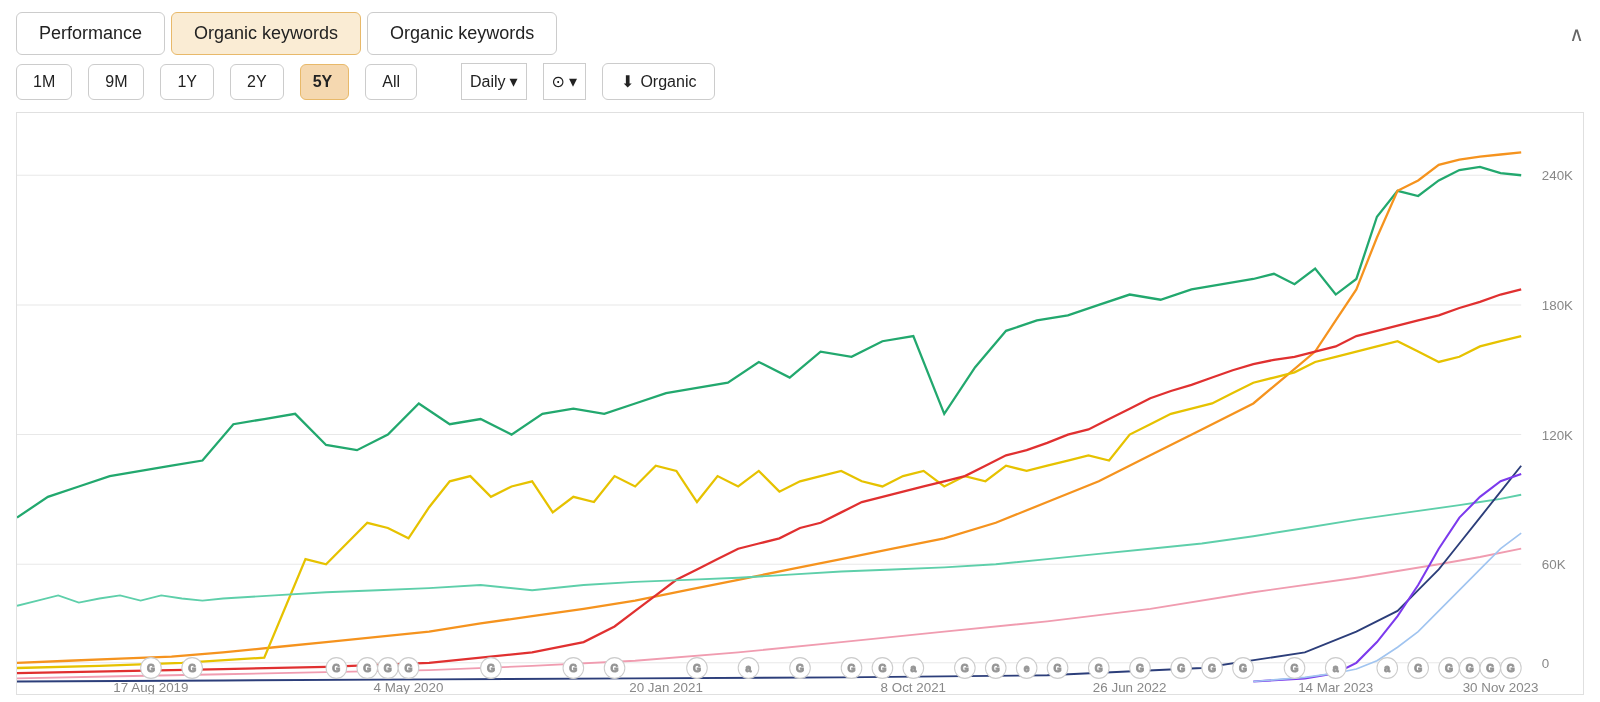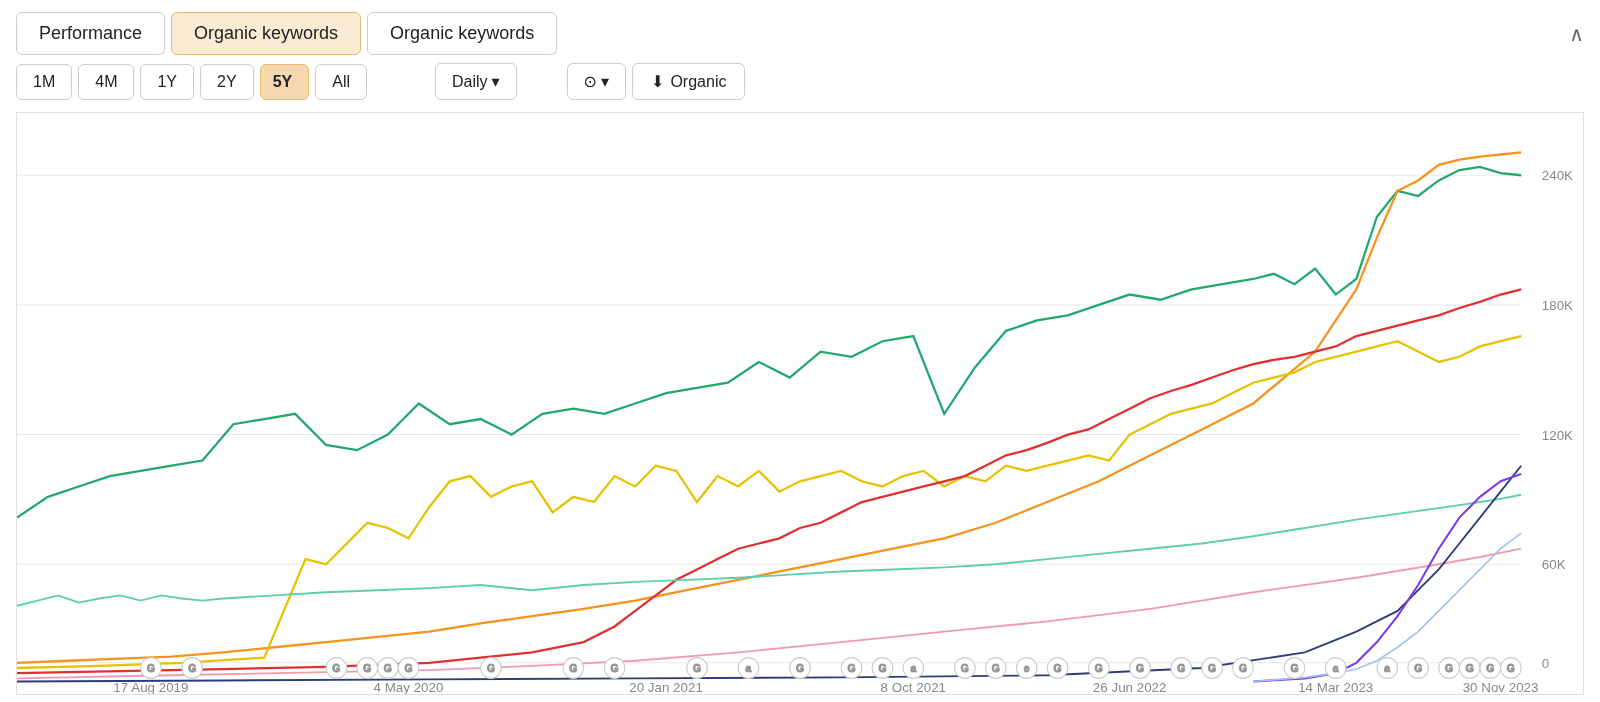--- a/index.html
+++ b/index.html
@@ -54,49 +54,48 @@
       font-size: 20px;
       color: #666;
       cursor: pointer;
       margin-left: auto;
     }
 
     
     .controls-row {
       display: flex;
       align-items: center;
-      gap: 6px;
+      gap: 16px;
     }
     .time-btn {
       padding: 8px 16px;
       border: 1.5px solid #ccc;
       border-radius: 6px;
       font-size: 16px;
       cursor: pointer;
       background: #fff;
       color: #222;
     }
     .time-btn.active {
       background: #f5d8b0;
       border-color: #e8b96a;
       font-weight: 600;
       padding-left: 12px;
     }
     .dropdown-btn {
-      padding: 8px 16px;
+      padding: 8px 8px;
       border: 1.5px solid #ccc;
-      border-radius: 6px;
+      border-radius: 0;
       font-size: 16px;
       cursor: pointer;
       background: #fff;
       color: #222;
       display: flex;
       align-items: center;
       gap: 4px;
-      margin-left: 44px;
     }
     .separator {
       width: 12px;
     }
     .export-btn {
       padding: 8px 18px;
       border: 1.5px solid #ccc;
       border-radius: 6px;
       font-size: 16px;
       cursor: pointer;
@@ -128,21 +127,21 @@
     <div class="tabs-left">
       <button class="tab">Performance</button>
       <button class="tab active-light">Organic keywords</button>
       <button class="tab">Organic keywords</button>
     </div>
     <span class="chevron-up">∧</span>
   </div>
 
   <div class="controls-row">
     <button class="time-btn">1M</button>
-    <button class="time-btn">4M</button>
+    <button class="time-btn">9M</button>
     <button class="time-btn">1Y</button>
     <button class="time-btn">2Y</button>
     <button class="time-btn active">5Y</button>
     <button class="time-btn">All</button>
     <div class="separator"></div>
     <button class="dropdown-btn">
       <span>Daily</span>
       <span>▾</span>
     </button>
     <button class="dropdown-btn">

